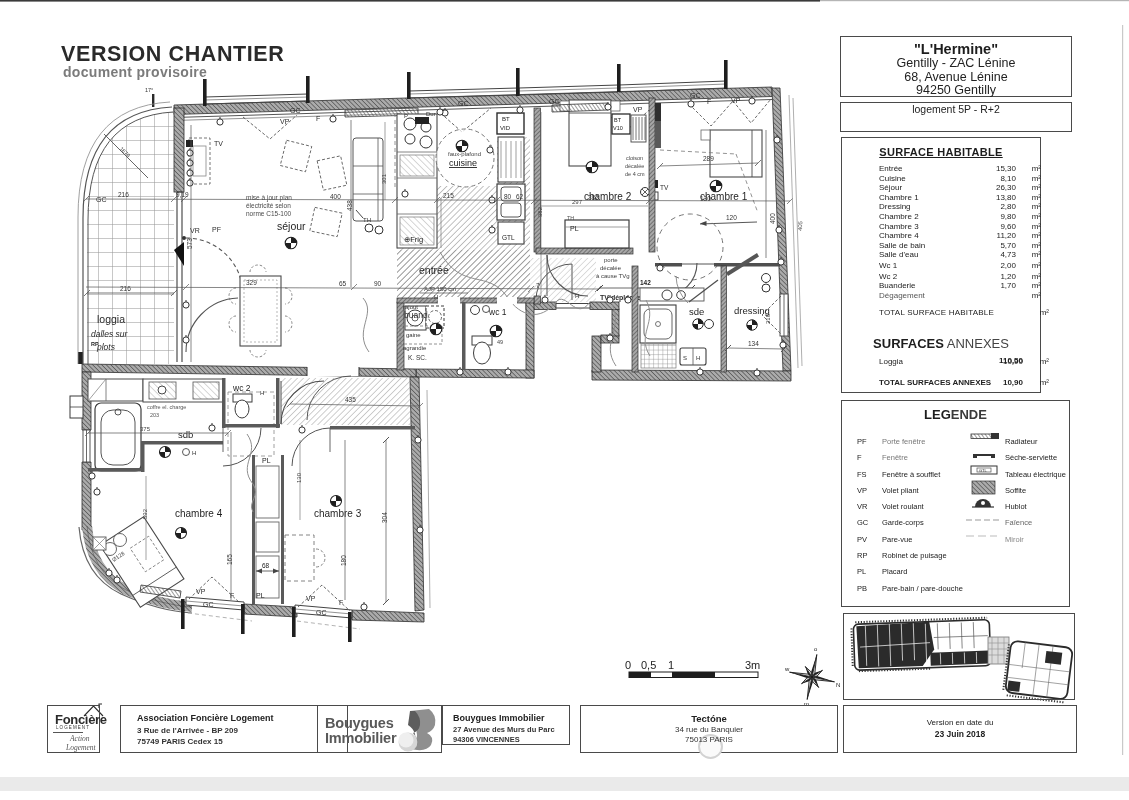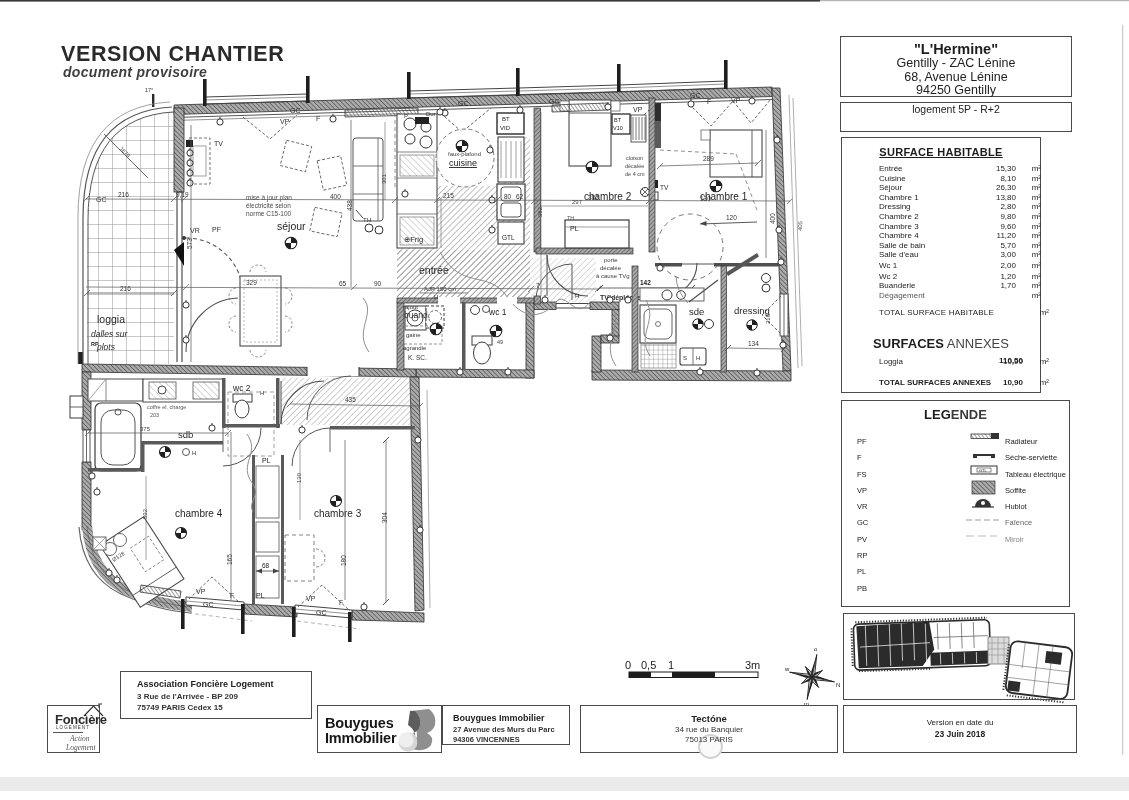--- a/index.html
+++ b/index.html
@@ -1163,21 +1163,21 @@
 <rect x="1010" y="684" width="12" height="10" fill="#2b2b2b"></rect>
 <g stroke="#333" stroke-width="2" stroke-dasharray="1.2,1.6">
         <line x1="1006" y1="648" x2="1006" y2="694"></line>
         <line x1="1010" y1="699" x2="1068" y2="699"></line>
       </g>
 </g>
 </svg>
 
 <div class="abs" style="left:61px;top:42px;font-size:21.5px;font-weight:bold;color:#2a2a2a;letter-spacing:0.6px;">VERSION CHANTIER</div>
 
-<div class="abs" style="left:63px;top:64px;font-size:14px;font-weight:bold;color:#0c4a6e;letter-spacing:0.3px;font-style:italic;">document provisoire</div>
+<div class="abs" style="left:63px;top:64px;font-size:14px;font-weight:bold;color:#3b82f6;letter-spacing:0.3px;">document provisoire</div>
 
 <div class="bx ctr" style="left:840px;top:36px;width:232px;height:61px;">
 <div style="font-size:14.5px;font-weight:bold;color:#1d1d1d;margin-top:4px;">"L'Hermine"</div>
 <div style="font-size:12.5px;color:#222;line-height:13.5px;">Gentilly - ZAC Lénine<br>68, Avenue Lénine<br>94250 Gentilly</div>
 </div>
 
 <div class="bx ctr" style="left:840px;top:102px;width:232px;height:30px;">
 <div style="font-size:10.5px;color:#222;">logement 5P - R+2</div>
 </div>
 
@@ -1207,21 +1207,21 @@
 <div style="position:absolute;top:57.6px;">Chambre 3</div>
         <div style="position:absolute;top:57.6px;right:33px;">9,60</div>
         <div style="position:absolute;top:57.6px;right:8px;">m²</div>
 <div style="position:absolute;top:67.2px;">Chambre 4</div>
         <div style="position:absolute;top:67.2px;right:33px;">11,20</div>
         <div style="position:absolute;top:67.2px;right:8px;">m²</div>
 <div style="position:absolute;top:76.8px;">Salle de bain</div>
         <div style="position:absolute;top:76.8px;right:33px;">5,70</div>
         <div style="position:absolute;top:76.8px;right:8px;">m²</div>
 <div style="position:absolute;top:86.4px;">Salle d'eau</div>
-        <div style="position:absolute;top:86.4px;right:33px;">3,00</div>
+        <div style="position:absolute;top:86.4px;right:33px;">4,73</div>
         <div style="position:absolute;top:86.4px;right:8px;">m²</div>
 <div style="position:absolute;top:97px;">Wc 1</div>
         <div style="position:absolute;top:97px;right:33px;">2,00</div>
         <div style="position:absolute;top:97px;right:8px;">m²</div>
 <div style="position:absolute;top:107.5px;">Wc 2</div>
         <div style="position:absolute;top:107.5px;right:33px;">1,20</div>
         <div style="position:absolute;top:107.5px;right:8px;">m²</div>
 <div style="position:absolute;top:117px;">Buanderie</div>
         <div style="position:absolute;top:117px;right:33px;">1,70</div>
         <div style="position:absolute;top:117px;right:8px;">m²</div>
@@ -1239,20 +1239,21 @@
 
 <div style="position:absolute;left:37px;top:219px;width:170px;font-size:8px;color:#222;">Loggia<span style="position:absolute;right:26px;">10,90</span><span style="position:absolute;right:0px;">m²</span></div>
 
 <div style="position:absolute;left:37px;top:240px;width:170px;font-size:8px;color:#222;font-weight:bold;">TOTAL SURFACES ANNEXES<span style="position:absolute;right:26px;">10,90</span><span style="position:absolute;right:0px;font-weight:normal;">m²</span></div>
 </div>
 
 <div class="bx" style="left:841px;top:400px;width:229px;height:207px;">
 <div class="ctr" style="font-size:13px;font-weight:bold;color:#1d1d1d;margin-top:6px;">LEG<span style="color:#3a3a3a;">ENDE</span></div>
 
 <div style="position:absolute;left:15px;top:33px;font-size:7.5px;color:#222;line-height:16.3px;">PF<br>F<br>FS<br>VP<br>VR<br>GC<br>PV<br>RP<br>PL<br>PB</div>
+<div style="position:absolute;left:40px;top:33px;font-size:7.5px;line-height:16.3px;color:#222;"><span style="color:#777;">Porte fenêtre</span><br><span style="color:#777;">Fenêtre</span><br>Fenêtre à soufflet<br>Volet pliant<br>Volet roulant<br>Garde-corps<br>Pare-vue<br>Robinet de puisage<br>Placard<br>Pare-bain / pare-douche</div>
 
 <div style="position:absolute;left:163px;top:33px;font-size:7.5px;color:#222;line-height:16.3px;">Radiateur<br>Sèche-serviette<br>Tableau électrique<br>Soffite<br>Hublot<br><span style="color:#666;">Faïence</span><br><span style="color:#888;">Miroir</span></div>
 </div>
 
 <svg class="abs" style="left:841px;top:400px;" width="229" height="207" viewBox="0 0 229 207">
 
 <g>
       <rect x="130" y="34" width="26" height="4.5" fill="url(#radi)" stroke="#333" stroke-width="0.8"></rect>
       <rect x="150" y="33" width="8" height="6" fill="#333"></rect>
     </g>
@@ -1288,27 +1289,27 @@
 
 <div class="bx" style="left:843px;top:613px;width:232px;height:87px;"></div>
 
 <div class="bx" style="left:47px;top:705px;width:53px;height:48px;">
 <div style="position:absolute;left:7px;top:6px;font-size:13px;font-weight:bold;color:#2b2b2b;letter-spacing:-0.3px;">Fonc<span style="position:relative;">ì</span>ère</div>
 <div style="position:absolute;left:8px;top:19px;font-size:4.5px;color:#333;letter-spacing:1.1px;">LOGEMENT</div>
 <div style="position:absolute;left:5px;top:26px;width:30px;border-top:1px solid #555;"></div>
 <div style="position:absolute;left:22px;top:28px;font-size:7.5px;color:#555;font-style:italic;font-family:'Liberation Serif',serif;">Action<br><span style="position:relative;left:-4px;">Logement</span></div>
 </div>
 
-<div class="bx" style="left:120px;top:671px;width:192px;height:48px;">
+<div class="bx" style="left:120px;top:705px;width:228px;height:48px;">
 <div style="position:absolute;left:16px;top:7px;font-size:9px;font-weight:bold;color:#222;">Association Foncière Logement</div>
 <div style="position:absolute;left:16px;top:20px;font-size:8px;font-weight:bold;color:#333;line-height:10.5px;">3 Rue de l'Arrivée - BP 209<br>75749 PARIS Cedex 15</div>
 </div>
 
 <div class="bx" style="left:317px;top:705px;width:125px;height:48px;">
-<div style="position:absolute;left:7px;top:10px;font-size:14.5px;font-weight:bold;color:#0f172a;line-height:15px;letter-spacing:-0.2px;">Bouygues<br>Immobilier</div>
+<div style="position:absolute;left:7px;top:10px;font-size:14.5px;font-weight:bold;color:#c2410c;line-height:15px;letter-spacing:-0.2px;">Bouygues<br>Immobilier</div>
 </div>
 
 <svg class="abs" style="left:317px;top:705px;" width="125" height="48" viewBox="0 0 125 48">
 <path transform="translate(8,0)" d="M85,6 L104,4 Q112,10 110,20 Q108,26 102,28 Q110,32 106,40 Q102,46 92,45 L86,44 Q92,38 92,30 Q92,22 85,18 Z" fill="#8f8f8f"></path>
 <path transform="translate(8,0)" d="M85,6 L90,6 Q96,12 95,20 Q94,26 88,28 Q94,34 92,40 L86,44 Q92,36 90,29 Q88,23 83,20 Z" fill="#5d5d5d"></path>
 <circle cx="91" cy="37" r="9.5" fill="#d6d6d6"></circle>
 <circle cx="89" cy="35" r="7.5" fill="#efefef"></circle>
 </svg>
 
 <div class="bx" style="left:442px;top:705px;width:128px;height:40px;">

